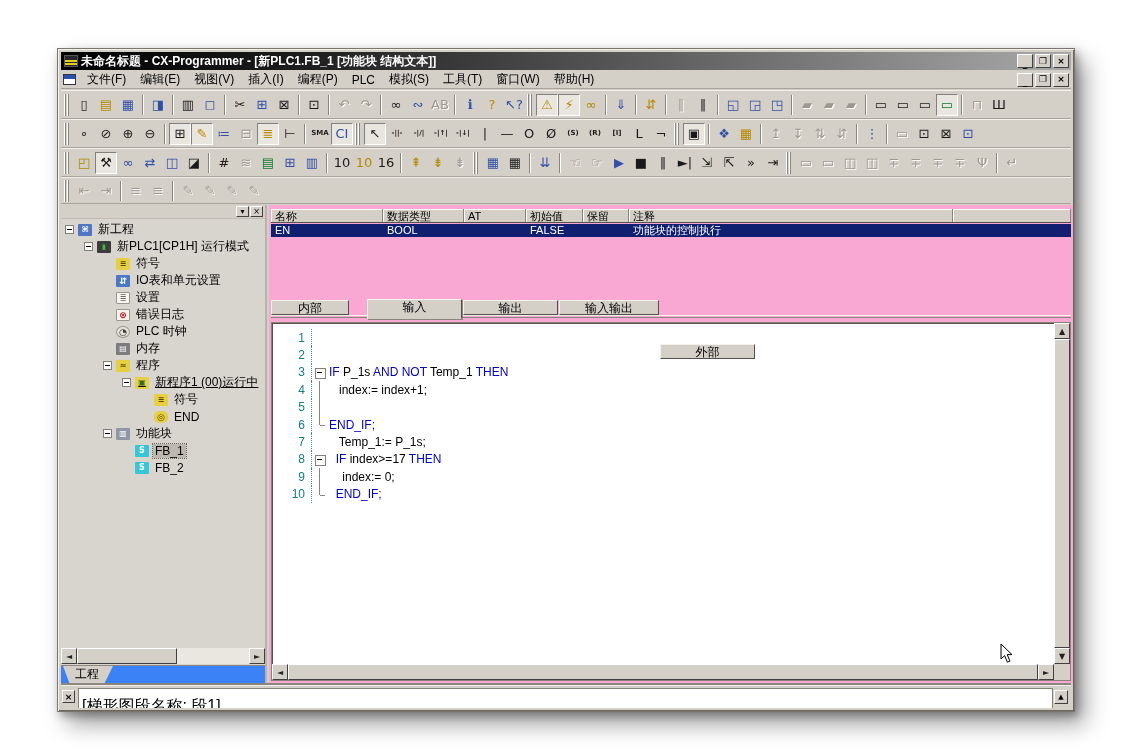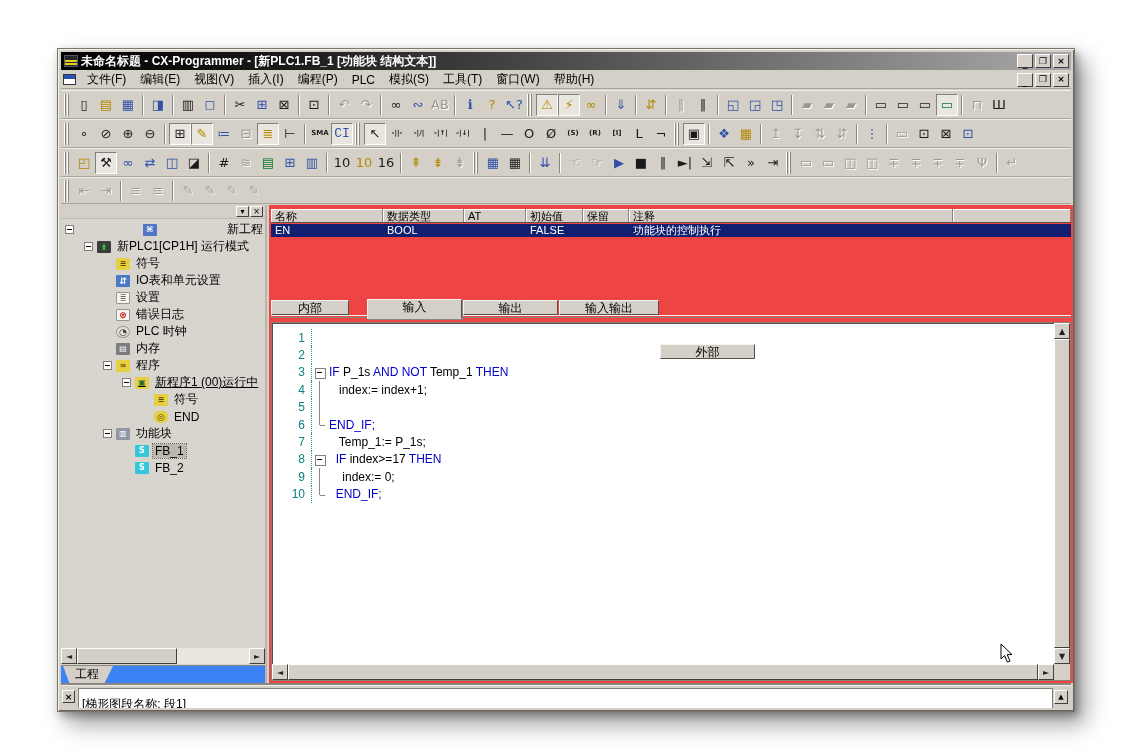--- a/index.html
+++ b/index.html
@@ -81,21 +81,21 @@
   .sbtrack{flex:1;position:relative}
   .sbthumb{position:absolute;background:#d4d0c8;border:1px solid;border-color:#fff #404040 #404040 #fff}
   .treehsb{position:absolute;left:0;bottom:19px;right:0;height:16px}
   .treehsb .sbthumb{left:0;top:0;bottom:0;width:58%}
   .tabrow{position:absolute;left:0;bottom:0;right:0;height:18px;background:#3b82f6;
     border-top:1px solid #8a867e;display:flex}
   .ptab{width:52px;height:17px;background:#d4d0c8;clip-path:polygon(4% 0,100% 0,84% 100%,16% 100%);
     font-size:12px;display:flex;align-items:center;justify-content:center;
     filter:drop-shadow(1px 0 0 #8a867e) drop-shadow(-1px 0 0 #8a867e)}
   
-  .editor{position:absolute;left:208px;top:0;right:0;bottom:0;background:#ef4444}
+  .editor{position:absolute;left:208px;top:0;right:0;bottom:0;background:#f9a8d4}
   .vthead{position:absolute;left:2px;top:4px;right:2px;height:14px;display:flex;
     border-bottom:1px solid #55514a}
   .vth{flex:none;background:#d4d0c8;border-right:1px solid #8a867e;box-shadow:inset 1px 1px 0 #fff;
     font-size:11px;padding:0 4px;line-height:14px;overflow:hidden;white-space:nowrap}
   .vth.fill{flex:1}
   .vtrows{position:absolute;left:2px;top:19px;right:2px}
   .vtr{height:13px;display:flex;white-space:nowrap}
   .vtr.sel{background:#101f70;color:#fff}
   .vtc{flex:none;font-size:11px;line-height:13px;padding:0 4px;overflow:hidden}
   
@@ -127,21 +127,21 @@
   .ehsb .sbthumb{top:0;bottom:0;left:0;right:0}
   .sbcorner{position:absolute;right:0;bottom:0;width:16px;height:16px;background:#d4d0c8}
   
   .statusrow{position:absolute;left:3px;right:3px;bottom:3px;height:23px;background:#d4d0c8;
     border-top:1px solid #f2f0ea;box-shadow:0 -2px 0 #8a867e}
   .outclose{position:absolute;left:1px;top:4px;width:13px;height:13px;background:#d4d0c8;
     border:1px solid;border-color:#fff #404040 #404040 #fff;font:bold 9px "DejaVu Sans",sans-serif;
     display:flex;align-items:center;justify-content:center;padding:0}
   .outfield{position:absolute;left:17px;top:2px;right:18px;bottom:0;background:#fff;
     border:1px solid #868278;border-bottom:none;overflow:hidden}
-  .outfield span{display:block;font-size:12px;margin:7px 0 0 3px;white-space:nowrap}
+  .outfield span{display:block;font-size:16px;margin:7px 0 0 3px;white-space:nowrap}
   .outup{position:absolute;right:3px;top:4px;width:14px;height:14px;background:#d4d0c8;
     border:1px solid;border-color:#fff #404040 #404040 #fff;font:7px "DejaVu Sans",sans-serif;
     display:flex;align-items:center;justify-content:center;padding:0}
   .cursor{position:absolute;left:1000px;top:643px;z-index:99;pointer-events:none}
 </style>
 </head>
 <body>
 
 <div class="page">
   <div class="win">
@@ -349,21 +349,21 @@
           <span class="tg" style="color: rgb(181, 137, 0);">≣</span>
         </div>
         <div class="tbtn">
           <span class="tg">⊢</span>
         </div>
         <div class="sep"></div>
         <div class="tbtn">
           <span class="tg sm">SMA</span>
         </div>
         <div class="tbtn p">
-          <span class="tg" style="color: rgb(47, 79, 168); font-family: Liberation Mono, monospace;">CI</span>
+          <span class="tg" style="color: rgb(47, 79, 168);">CI</span>
         </div>
         <div class="grip"></div>
         <div class="tbtn p">
           <span class="tg">↖</span>
         </div>
         <div class="tbtn">
           <span class="tg sm">-||-</span>
         </div>
         <div class="tbtn">
           <span class="tg sm">-|/|</span>
@@ -609,21 +609,21 @@
       <div class="treepanel">
         <div class="treehead">
           <button class="thbtn">
               <span>▾</span>
             </button>
           <button class="thbtn">
               <span>×</span>
             </button>
         </div>
         <div class="tree">
-            <div class="trow" style="padding-left: 4px; justify-content: space-between;">
+            <div class="trow" style="padding-left: 4px;">
               <span class="mbox"></span>
               <span class="ti ti-project"></span>
               <span class="tlabel">新工程</span>
             </div>
             <div class="trow" style="padding-left: 23px;">
               <span class="mbox"></span>
               <span class="ti ti-plc"></span>
               <span class="tlabel">新PLC1[CP1H] 运行模式</span>
             </div>
             <div class="trow" style="padding-left: 42px;">

